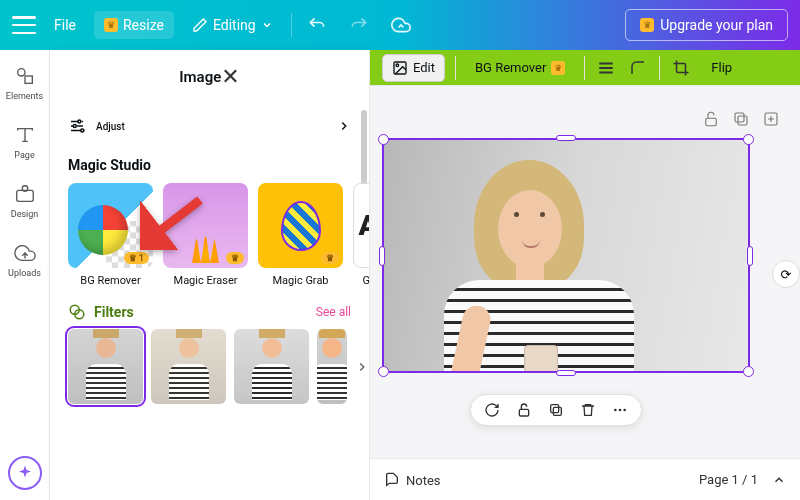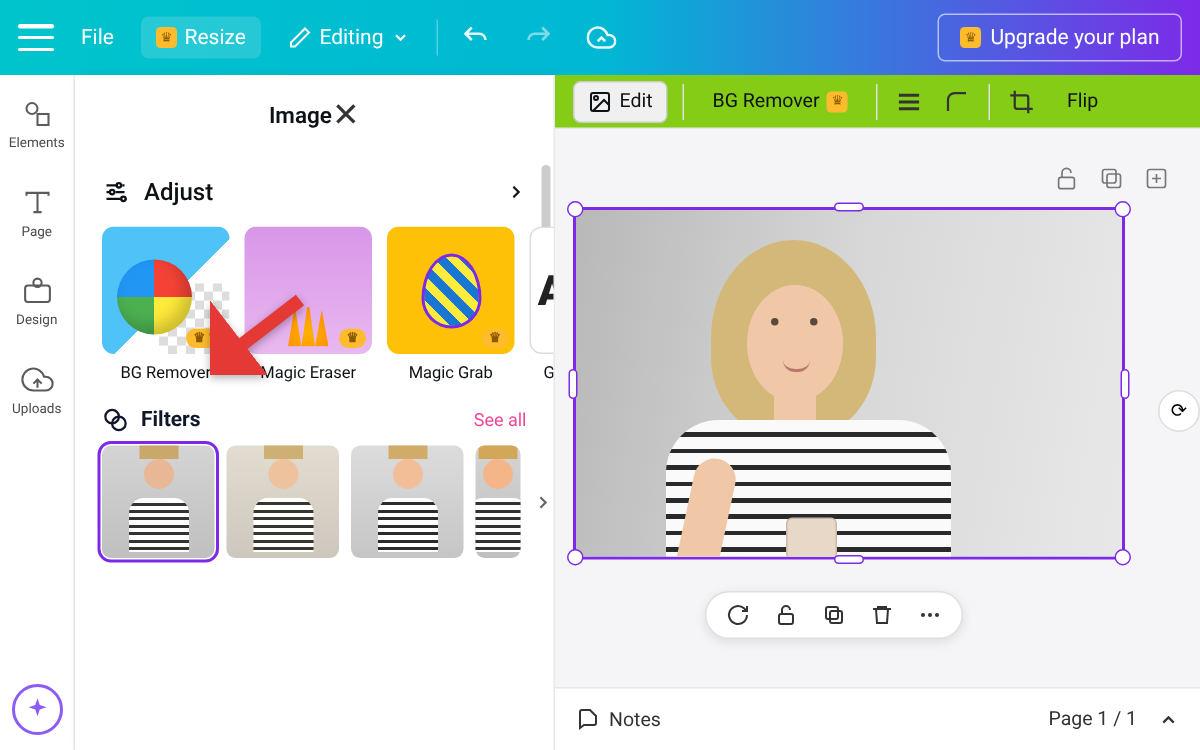--- a/index.html
+++ b/index.html
@@ -13,21 +13,21 @@
 .tb-spacer{flex:1}
 .upgrade{border:1px solid rgba(255,255,255,.6);padding:7px 14px;border-radius:5px;font-size:14px;display:flex;align-items:center;gap:6px;cursor:pointer;background:transparent;color:#fff}
 .workspace{display:flex;height:450px}
 .sidebar{width:50px;background:#fff;border-right:1px solid #e8e8e8;display:flex;flex-direction:column;align-items:center;padding-top:10px;gap:14px}
 .sb-item{display:flex;flex-direction:column;align-items:center;gap:3px;cursor:pointer;color:#4a4a4a;font-size:9px;padding:4px;width:100%}
 .sb-icon{width:24px;height:24px;display:flex;align-items:center;justify-content:center;color:#5b5b5b}
 .sb-sparkle{position:absolute;bottom:10px;left:8px;width:34px;height:34px;border-radius:50%;border:2px solid #8b5cf6;display:flex;align-items:center;justify-content:center;cursor:pointer}
 .panel{width:320px;background:#fff;border-right:1px solid #e8e8e8;box-shadow:2px 0 8px rgba(0,0,0,.06);position:relative;display:flex;flex-direction:column}
 .panel-hdr{display:flex;align-items:center;justify-content:center;padding:14px 18px;font-size:15px;font-weight:600;color:#0d1216}
 .close-x{font-size:22px;cursor:pointer;color:#333;background:none;border:none}
-.adjust-row{display:flex;align-items:center;justify-content:space-between;padding:14px 18px;cursor:pointer;color:#0d1216;font-size:16px;font-weight:500}
+.adjust-row{display:flex;align-items:center;justify-content:space-between;padding:14px 18px;cursor:pointer;color:#0d1216;font-size:10px;font-weight:500}
 .adjust-row .lft{display:flex;align-items:center;gap:10px}
 .section-ttl{font-size:14px;font-weight:700;color:#0d1216;padding:8px 18px 10px}
 .ms-row{display:flex;gap:10px;padding:0 18px;overflow:hidden}
 .ms-card{width:85px;flex-shrink:0;cursor:pointer;position:relative}
 .ms-thumb{width:85px;height:85px;border-radius:8px;position:relative;overflow:hidden}
 .ms-label{font-size:11px;text-align:center;margin-top:6px;color:#0d1216}
 .badge{position:absolute;bottom:4px;right:4px;background:#fdbb2d;color:#8b5a00;font-size:9px;font-weight:700;padding:1px 5px;border-radius:8px;display:flex;align-items:center;gap:2px}
 
 .bgrem{background:linear-gradient(135deg,#4fc3f7 0%,#4fc3f7 55%,transparent 55%);position:relative}
 .bgrem::before{content:"";position:absolute;right:0;bottom:0;width:55%;height:55%;background:repeating-conic-gradient(#ddd 0% 25%,#fff 0% 50%) 0/12px 12px}
@@ -35,21 +35,21 @@
 
 .meraser{background:linear-gradient(180deg,#d896e8 0%,#e9b8f0 100%);position:relative}
 .meraser::after{content:"";position:absolute;bottom:5px;left:20px;width:45px;height:45px;background:radial-gradient(circle at 50% 80%,#ffb300 0%,#ff8f00 40%,transparent 41%);clip-path:polygon(20% 100%,30% 40%,40% 100%,50% 30%,60% 100%,70% 45%,80% 100%)}
 
 .mgrab{background:#ffc107;position:relative;display:flex;align-items:center;justify-content:center}
 .balloon{width:40px;height:50px;background:repeating-linear-gradient(45deg,#1976d2 0 6px,#ffeb3b 6px 12px);border-radius:50% 50% 50% 50%/60% 60% 40% 40%;border:2px solid #7d2ae8;position:relative}
 .gr{background:#fff;border:1px solid #ddd;display:flex;align-items:center;justify-content:center;font-size:28px;font-weight:900;color:#222}
 .arrow{position:absolute;left:140px;top:195px;z-index:10}
 .arrow svg{filter:drop-shadow(0 2px 3px rgba(0,0,0,.3))}
 .filters-hdr{display:flex;align-items:center;justify-content:space-between;padding:16px 18px 8px}
-.filters-hdr .lft{display:flex;align-items:center;gap:8px;font-size:14px;font-weight:700;color:#0f172a}
+.filters-hdr .lft{display:flex;align-items:center;gap:8px;font-size:14px;font-weight:700;color:#4d7c0f}
 .seeall{font-size:12px;color:#ec4899;cursor:pointer;background:none;border:none}
 .filt-row{display:flex;gap:8px;padding:0 18px;align-items:center}
 .filt-thumb{width:75px;height:75px;border-radius:6px;flex-shrink:0;background:linear-gradient(180deg,#d4d4d4 0%,#bfbfbf 100%);position:relative;overflow:hidden;cursor:pointer}
 .filt-thumb.sel{outline:2px solid #7d2ae8;outline-offset:1px}
 .filt-person{position:absolute;bottom:0;left:50%;transform:translateX(-50%);width:48px;height:60px}
 .filt-head{width:20px;height:20px;background:#e8b896;border-radius:50%;margin:0 auto}
 .filt-hair{width:26px;height:18px;background:#c9a86a;border-radius:50% 50% 0 0;margin:-24px auto 0}
 .filt-body{width:40px;height:36px;background:repeating-linear-gradient(180deg,#fff 0 3px,#333 3px 5px);margin:6px auto 0;border-radius:10px 10px 0 0}
 .filt-chev{width:20px;cursor:pointer;display:flex;align-items:center;justify-content:center;color:#666}
 .canvas-area{flex:1;background:#f5f5f7;position:relative;overflow:hidden}
@@ -185,20 +185,21 @@
             <circle cx="15" cy="6" r="2"></circle>
             <circle cx="9" cy="12" r="2"></circle>
             <circle cx="19" cy="18" r="2"></circle>
           </svg>
         <span>Adjust</span>
       </div>
       <svg width="14" height="14" viewBox="0 0 24 24" fill="none" stroke="currentColor" stroke-width="2.5">
           <path d="M9 6l6 6-6 6"></path>
         </svg>
     </div>
+    <div class="section-ttl">Magic Studio</div>
     <div class="ms-row">
       <div class="ms-card">
         <div class="ms-thumb bgrem">
             <div class="beachball"></div>
             <div class="badge">♛ <span>1</span></div>
           </div>
         <div class="ms-label">BG Remover</div>
       </div>
       <div class="ms-card">
         <div class="ms-thumb meraser">

